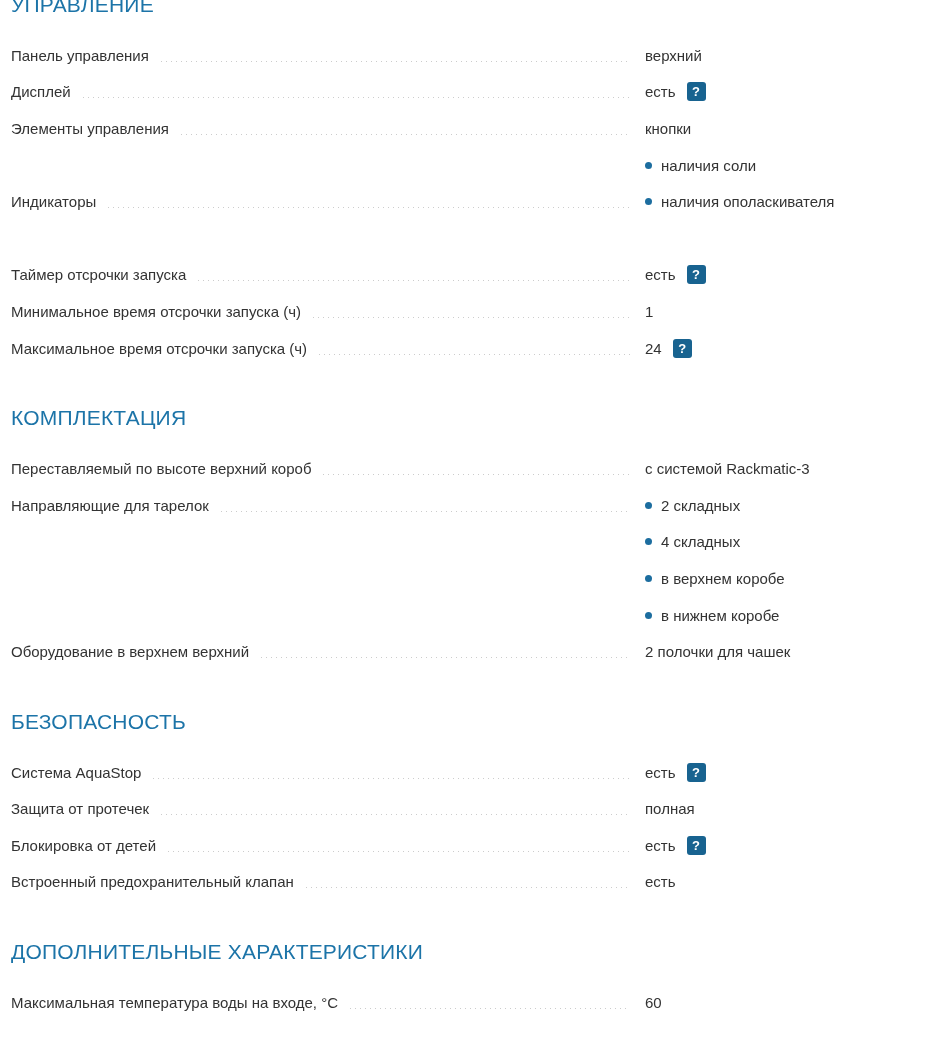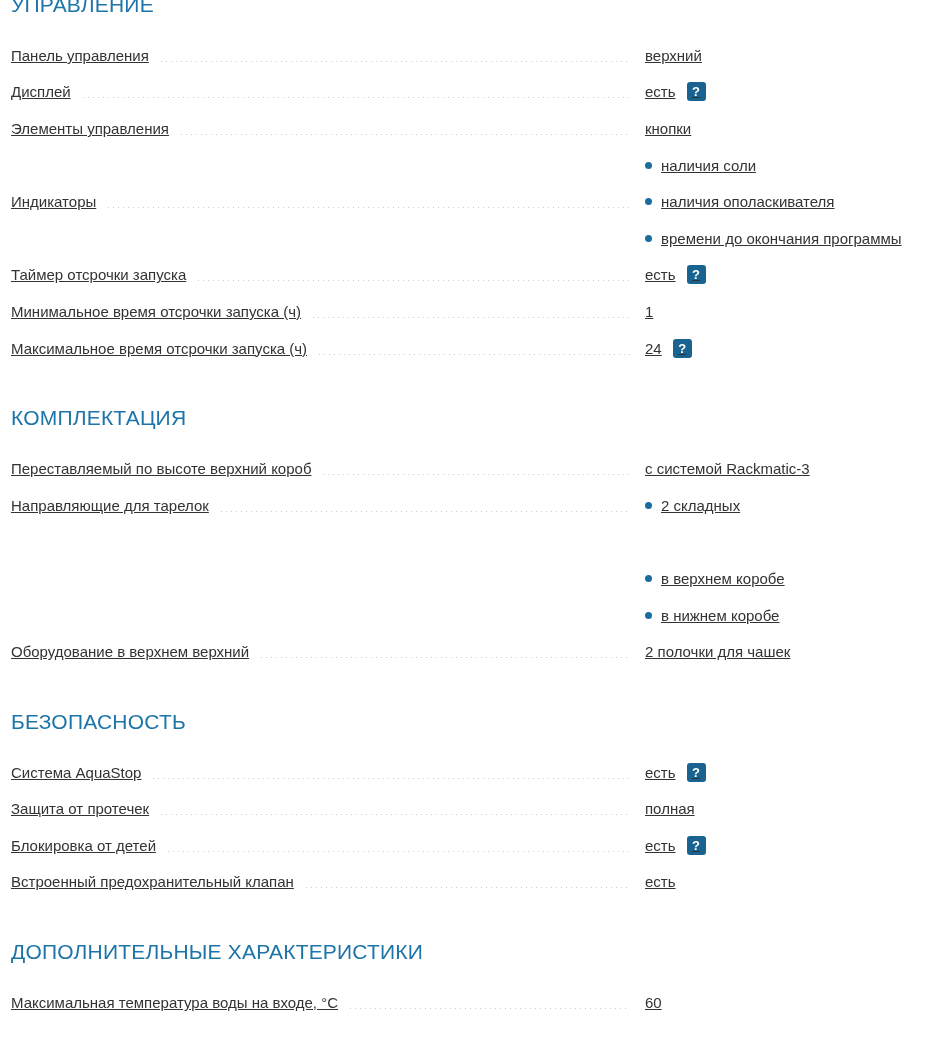--- a/index.html
+++ b/index.html
@@ -12,21 +12,21 @@
   .page { padding-left: 11px; box-sizing: border-box; width: 930px; }
   .section-title {
     font-size: 21px; line-height: 24px; font-weight: 400;
     color: #1c74a8; letter-spacing: 0.2px;
     margin: 40px 0 0 0;
   }
   .section:first-child .section-title { margin-top: -7px; }
   .rows { margin-top: 20px; }
   .spec-row {
     display: flex; align-items: center;
-    height: 36.6px; font-size: 15px; text-decoration: underline;
+    height: 36.6px; font-size: 15px;
   }
   .spec-label { flex: 0 0 auto; white-space: nowrap; color: #333333; }
   .leader {
     flex: 1 1 auto; height: 1px; margin: 0 15px 0 12px;
     position: relative; top: 6px;
     background-image: repeating-linear-gradient(to right, #cccccc 0 1px, transparent 1px 5px);
   }
   .leader.hidden { background: none; }
   .spec-value {
     flex: 0 0 285px; display: flex; align-items: center; white-space: nowrap;
@@ -84,24 +84,20 @@
           <div class="spec-label">Индикаторы</div>
           <div class="leader"></div>
           <div class="spec-value">
             <span class="bullet"></span>
             <span class="value-text">наличия ополаскивателя</span>
           </div>
         </div>
         <div class="spec-row">
           <div class="spec-label"></div>
           <div class="leader hidden"></div>
-          <div class="spec-value">
-            <span class="bullet"></span>
-            <span class="value-text">времени до окончания программы</span>
-          </div>
         </div>
         <div class="spec-row">
           <div class="spec-label">Таймер отсрочки запуска</div>
           <div class="leader"></div>
           <div class="spec-value">
             <span class="value-text">есть</span>
             <span class="help">?</span>
           </div>
         </div>
         <div class="spec-row">
@@ -135,20 +131,24 @@
           <div class="spec-label">Направляющие для тарелок</div>
           <div class="leader"></div>
           <div class="spec-value">
             <span class="bullet"></span>
             <span class="value-text">2 складных</span>
           </div>
         </div>
         <div class="spec-row">
           <div class="spec-label"></div>
           <div class="leader hidden"></div>
+          <div class="spec-value">
+            <span class="bullet"></span>
+            <span class="value-text">4 складных</span>
+          </div>
         </div>
         <div class="spec-row">
           <div class="spec-label"></div>
           <div class="leader hidden"></div>
           <div class="spec-value">
             <span class="bullet"></span>
             <span class="value-text">в верхнем коробе</span>
           </div>
         </div>
         <div class="spec-row">

